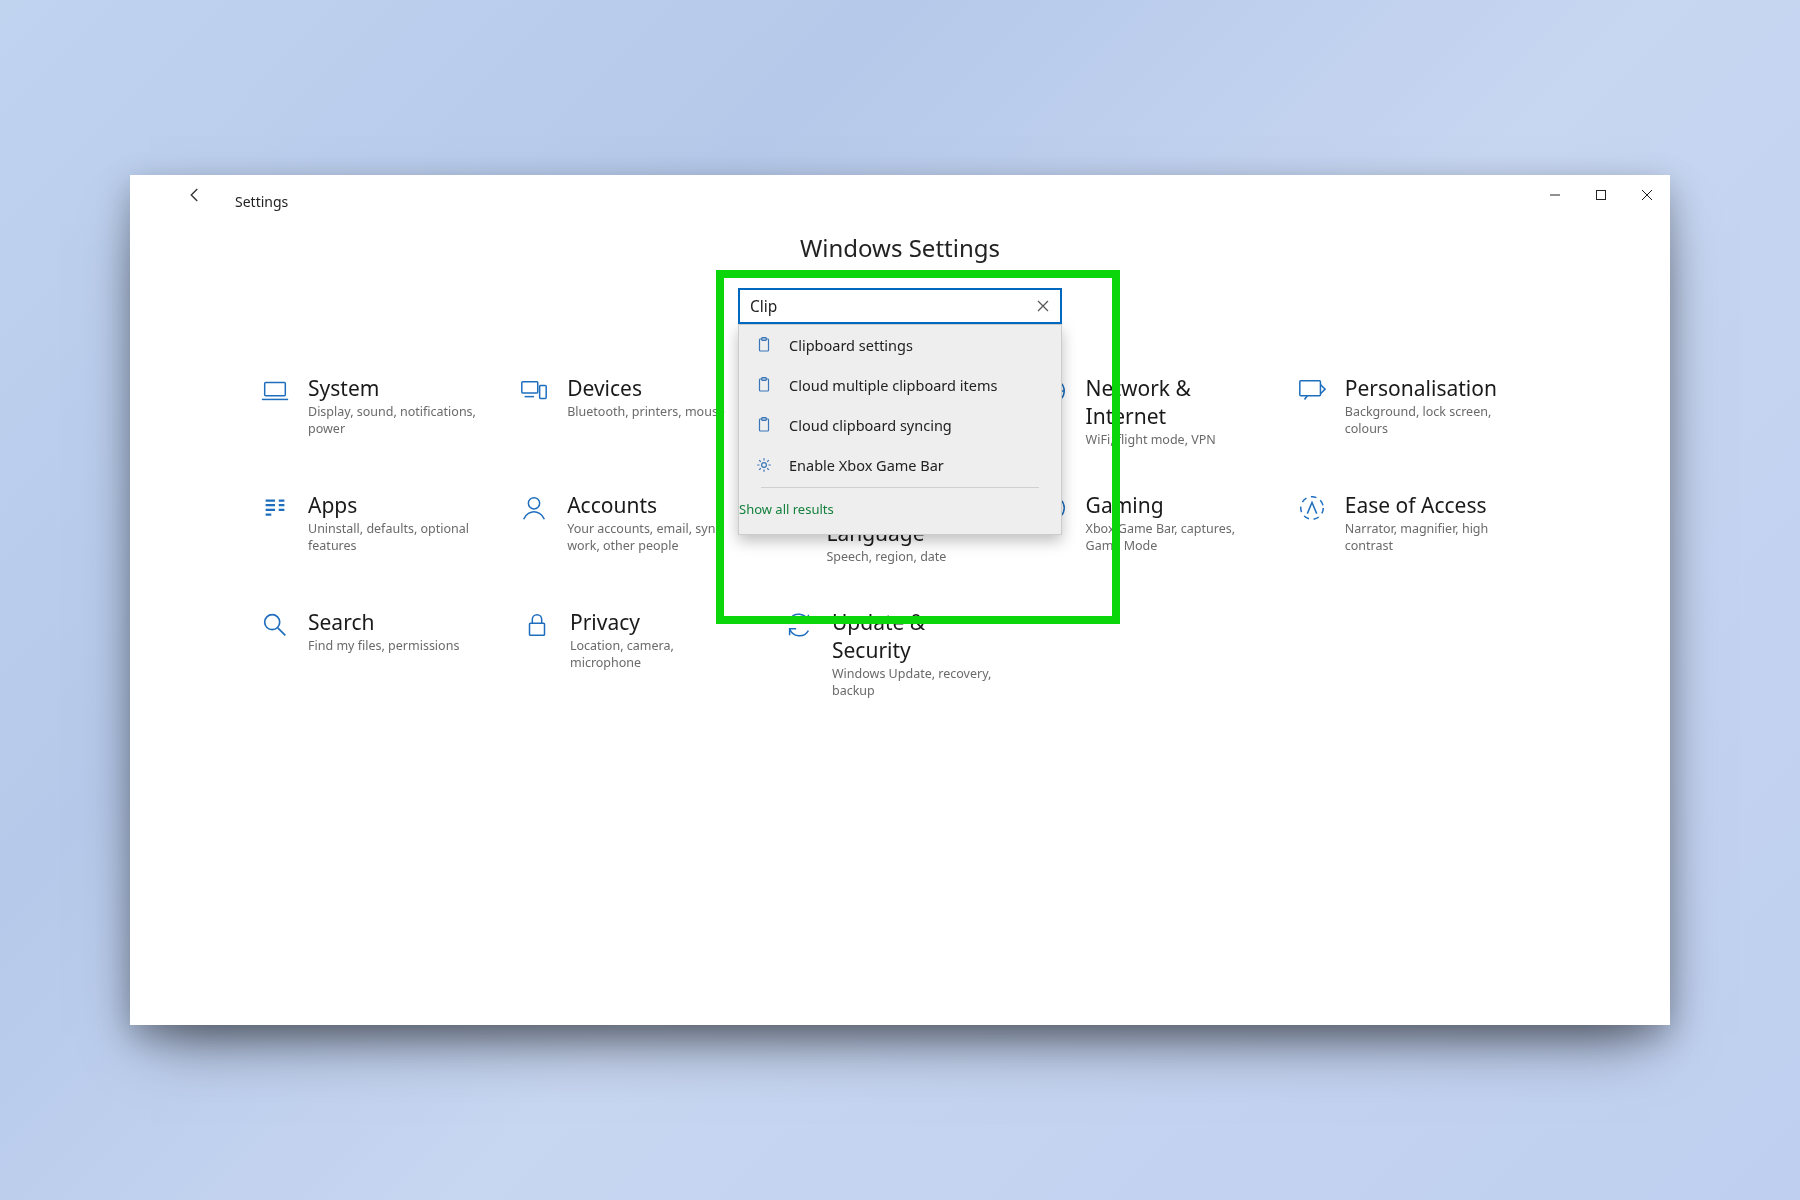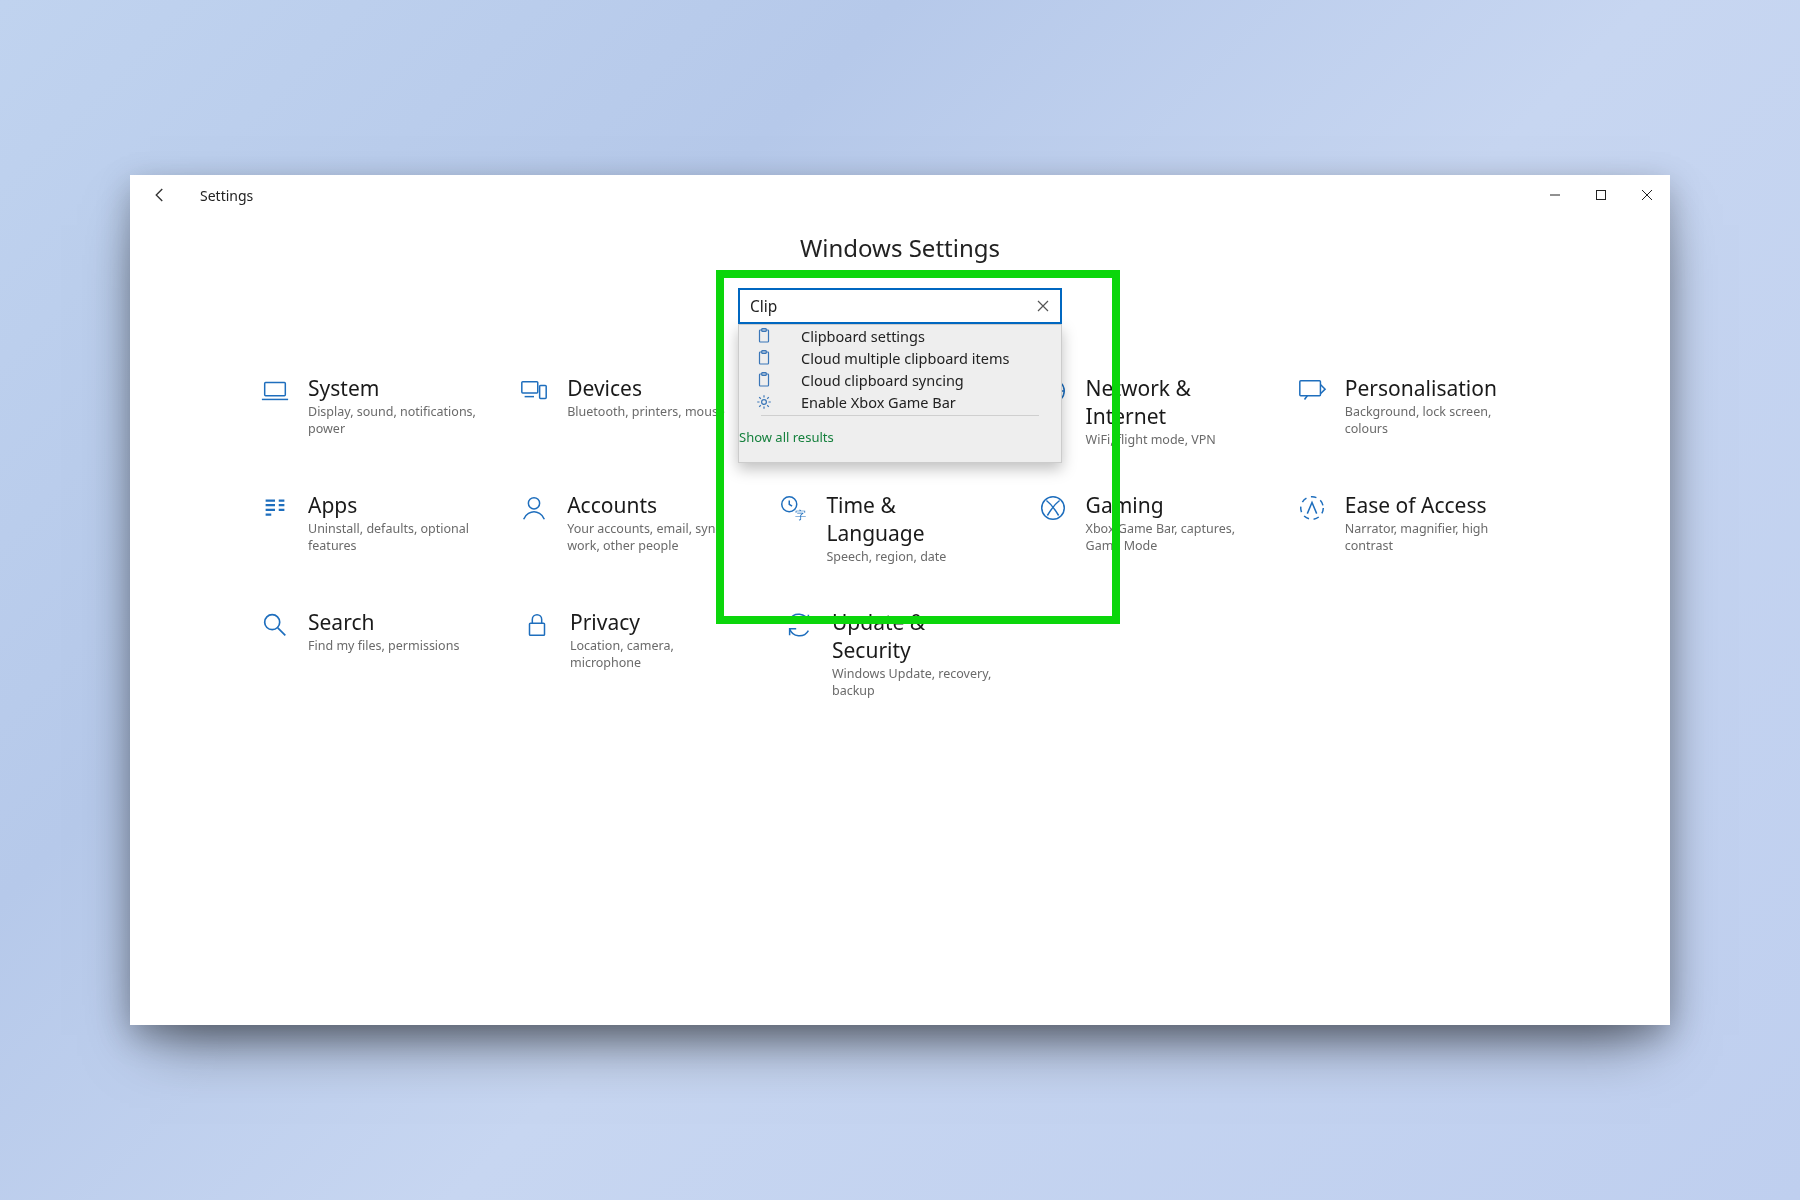--- a/index.html
+++ b/index.html
@@ -11,21 +11,21 @@
 
   .window {
     width: 1540px; height: 850px; background: #fff; position: relative;
     box-shadow: 0 30px 60px -20px rgba(0,0,0,.55), 0 10px 30px rgba(0,0,0,.25);
   }
 
   
   .titlebar {
     height: 40px; display: flex; align-items: center; position: relative; color: #222;
   }
-  .titlebar-left { display: flex; align-items: center; gap: 24px; padding-left: 14px; }
+  .titlebar-left { display: flex; align-items: flex-end; gap: 24px; padding-left: 14px; margin-left: 35px; }
   .back-btn { width: 32px; height: 32px; display: flex; align-items: center; justify-content: center; cursor: pointer; }
   .title-text { font-size: 14px; }
   .win-controls { position: absolute; right: 0; top: 0; display: flex; }
   .win-btn { width: 46px; height: 40px; display: flex; align-items: center; justify-content: center; cursor: pointer; }
   .win-btn svg { width: 12px; height: 12px; }
   .back-btn svg { width: 18px; height: 18px; }
 
   
   .content {
     position: absolute; inset: 40px 0 0 0; display: flex; flex-direction: column; align-items: center;
@@ -49,21 +49,21 @@
     cursor: pointer; color:#555; z-index: 8;
   }
 
   
   .suggestions {
     position: absolute; top: 36px; left: 0; width: 324px; background: #eeeeee;
     border: 1px solid #ccc; box-shadow: 0 6px 14px rgba(0,0,0,.25);
     z-index: 6; padding-bottom: 2px;
   }
   .sugg-item {
-    display: flex; align-items: center; gap: 28px; padding: 1px 16px;
+    display: flex; align-items: center; gap: 16px; padding: 10px 16px;
     font-size: 14.5px; color: #222; cursor: pointer;
   }
   .sugg-icon { width: 18px; height: 18px; color: #3a76b8; flex-shrink: 0; }
   .sugg-divider { margin: 2px 22px 0 22px; height: 1px; background: #cfcfcf; }
   .sugg-footer { font-size: 13px; padding: 12px 0 14px; cursor: pointer; color: #15803d; }
 
   
   .grid {
     width: 1280px; margin-top: 50px; display: grid;
     grid-template-columns: repeat(5, 1fr); column-gap: 16px; row-gap: 42px;

